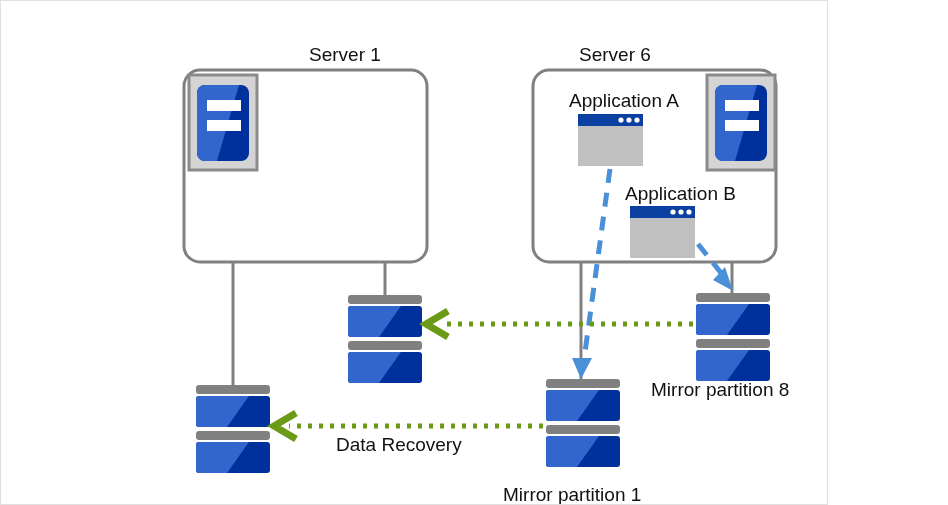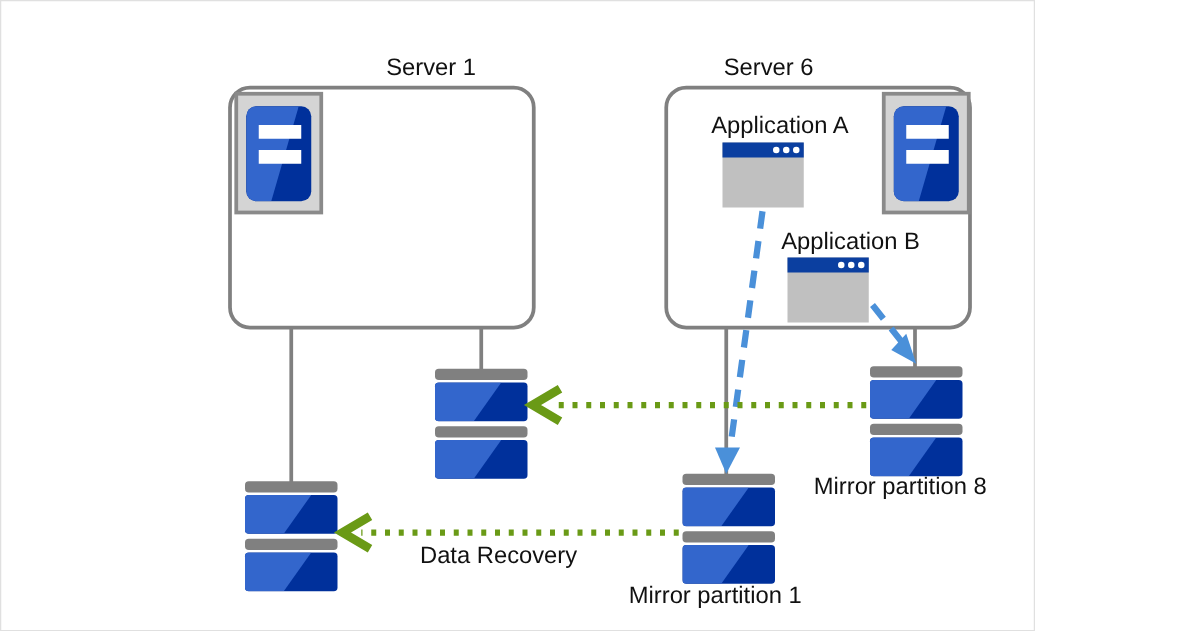--- a/index.html
+++ b/index.html
@@ -31,21 +31,21 @@
     color: #111111;
     font-size: 19px;
     font-family: "Liberation Sans", sans-serif;
     white-space: nowrap;
     line-height: 1;
   }
   .label-server1 { left: 308px; top: 44px; }
   .label-server2 { left: 578px; top: 44px; }
   .label-appa    { left: 568px; top: 90px; }
   .label-appb    { left: 624px; top: 183px; }
-  .label-mirror1 { left: 502px; top: 466px; }
+  .label-mirror1 { left: 502px; top: 484px; }
   .label-mirror2 { left: 650px; top: 379px; }
   .label-recovery{ left: 335px; top: 434px; }
 </style>
 </head>
 <body>
 
 <div id="canvas">
 
   <svg id="svg-layer" viewBox="0 0 948 505" xmlns="http://www.w3.org/2000/svg">
 

